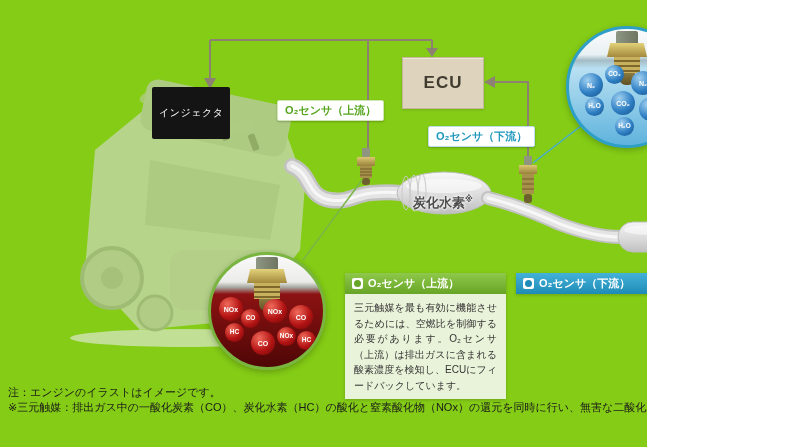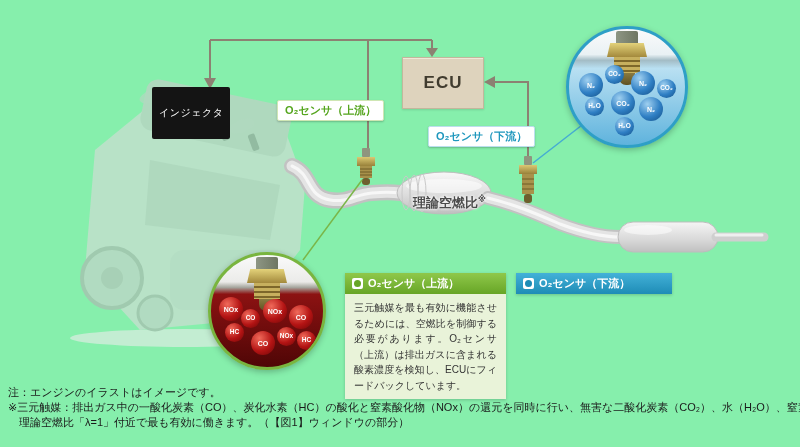--- a/index.html
+++ b/index.html
@@ -1,16 +1,16 @@
 <!DOCTYPE html>
 <html><head>
 <meta charset="utf-8">
 <style>
   html,body{margin:0;padding:0;background:#fff;}
-  .canvas{position:relative;width:800px;height:447px;background:#86efac;overflow:hidden;
+  .canvas{position:relative;width:647px;height:447px;background:#84cc16;overflow:hidden;
           font-family:"Liberation Sans","DejaVu Sans",sans-serif;}
   .layer-svg{position:absolute;left:0;top:0;z-index:1;}
 
   
   .ecu{position:absolute;left:402px;top:57px;width:80px;height:50px;background:#ded3bd;
        border:1px solid #c3b79c;box-shadow:inset 0 1px 0 #efe8d8,0 1px 2px rgba(0,0,0,.12);
        display:flex;align-items:center;justify-content:center;font-weight:bold;font-size:17px;
        color:#403b2e;letter-spacing:1px;z-index:3;}
 
   
@@ -183,21 +183,21 @@
     <line x1="533" y1="163" x2="586" y2="122" stroke="#45acd2" stroke-width="1.5"></line>
   </svg>
 
   <div class="ecu">ECU</div>
 
   <div class="badge">インジェクタ</div>
 
   <div class="tag green">O₂センサ（上流）</div>
   <div class="tag blue">O₂センサ（下流）</div>
 
-  <div class="cat-label"><span>理論空燃比</span><sup>※</sup></div>
+  <div class="cat-label"><span>炭化水素</span><sup>※</sup></div>
 
   <div class="inset up">
     <div class="inset-sensor">
       <div class="s-body"></div>
       <div class="s-nut"></div>
       <div class="s-thread"></div>
       <div class="s-tip"></div>
     </div>
     <div class="mol red" style="left:8px;top:42px">NOx</div>
     <div class="mol red sm" style="left:30px;top:54px">CO</div>
@@ -241,16 +241,15 @@
       <span class="bullet">
           <i></i>
         </span>
       <span>O₂センサ（下流）</span>
     </div>
   </div>
 
   <div class="notes">
     <div>注：エンジンのイラストはイメージです。</div>
     <div>※三元触媒：排出ガス中の一酸化炭素（CO）、炭化水素（HC）の酸化と窒素酸化物（NOx）の還元を同時に行い、無害な二酸化炭素（CO₂）、水（H₂O）、窒素（N₂）に浄化する役割を持っています。</div>
-    <div>　理論空燃比「λ=1」付近で最も有効に働きます。（【図1】ウィンドウの部分）</div>
   </div>
 
 </div>
 
 </body></html>

